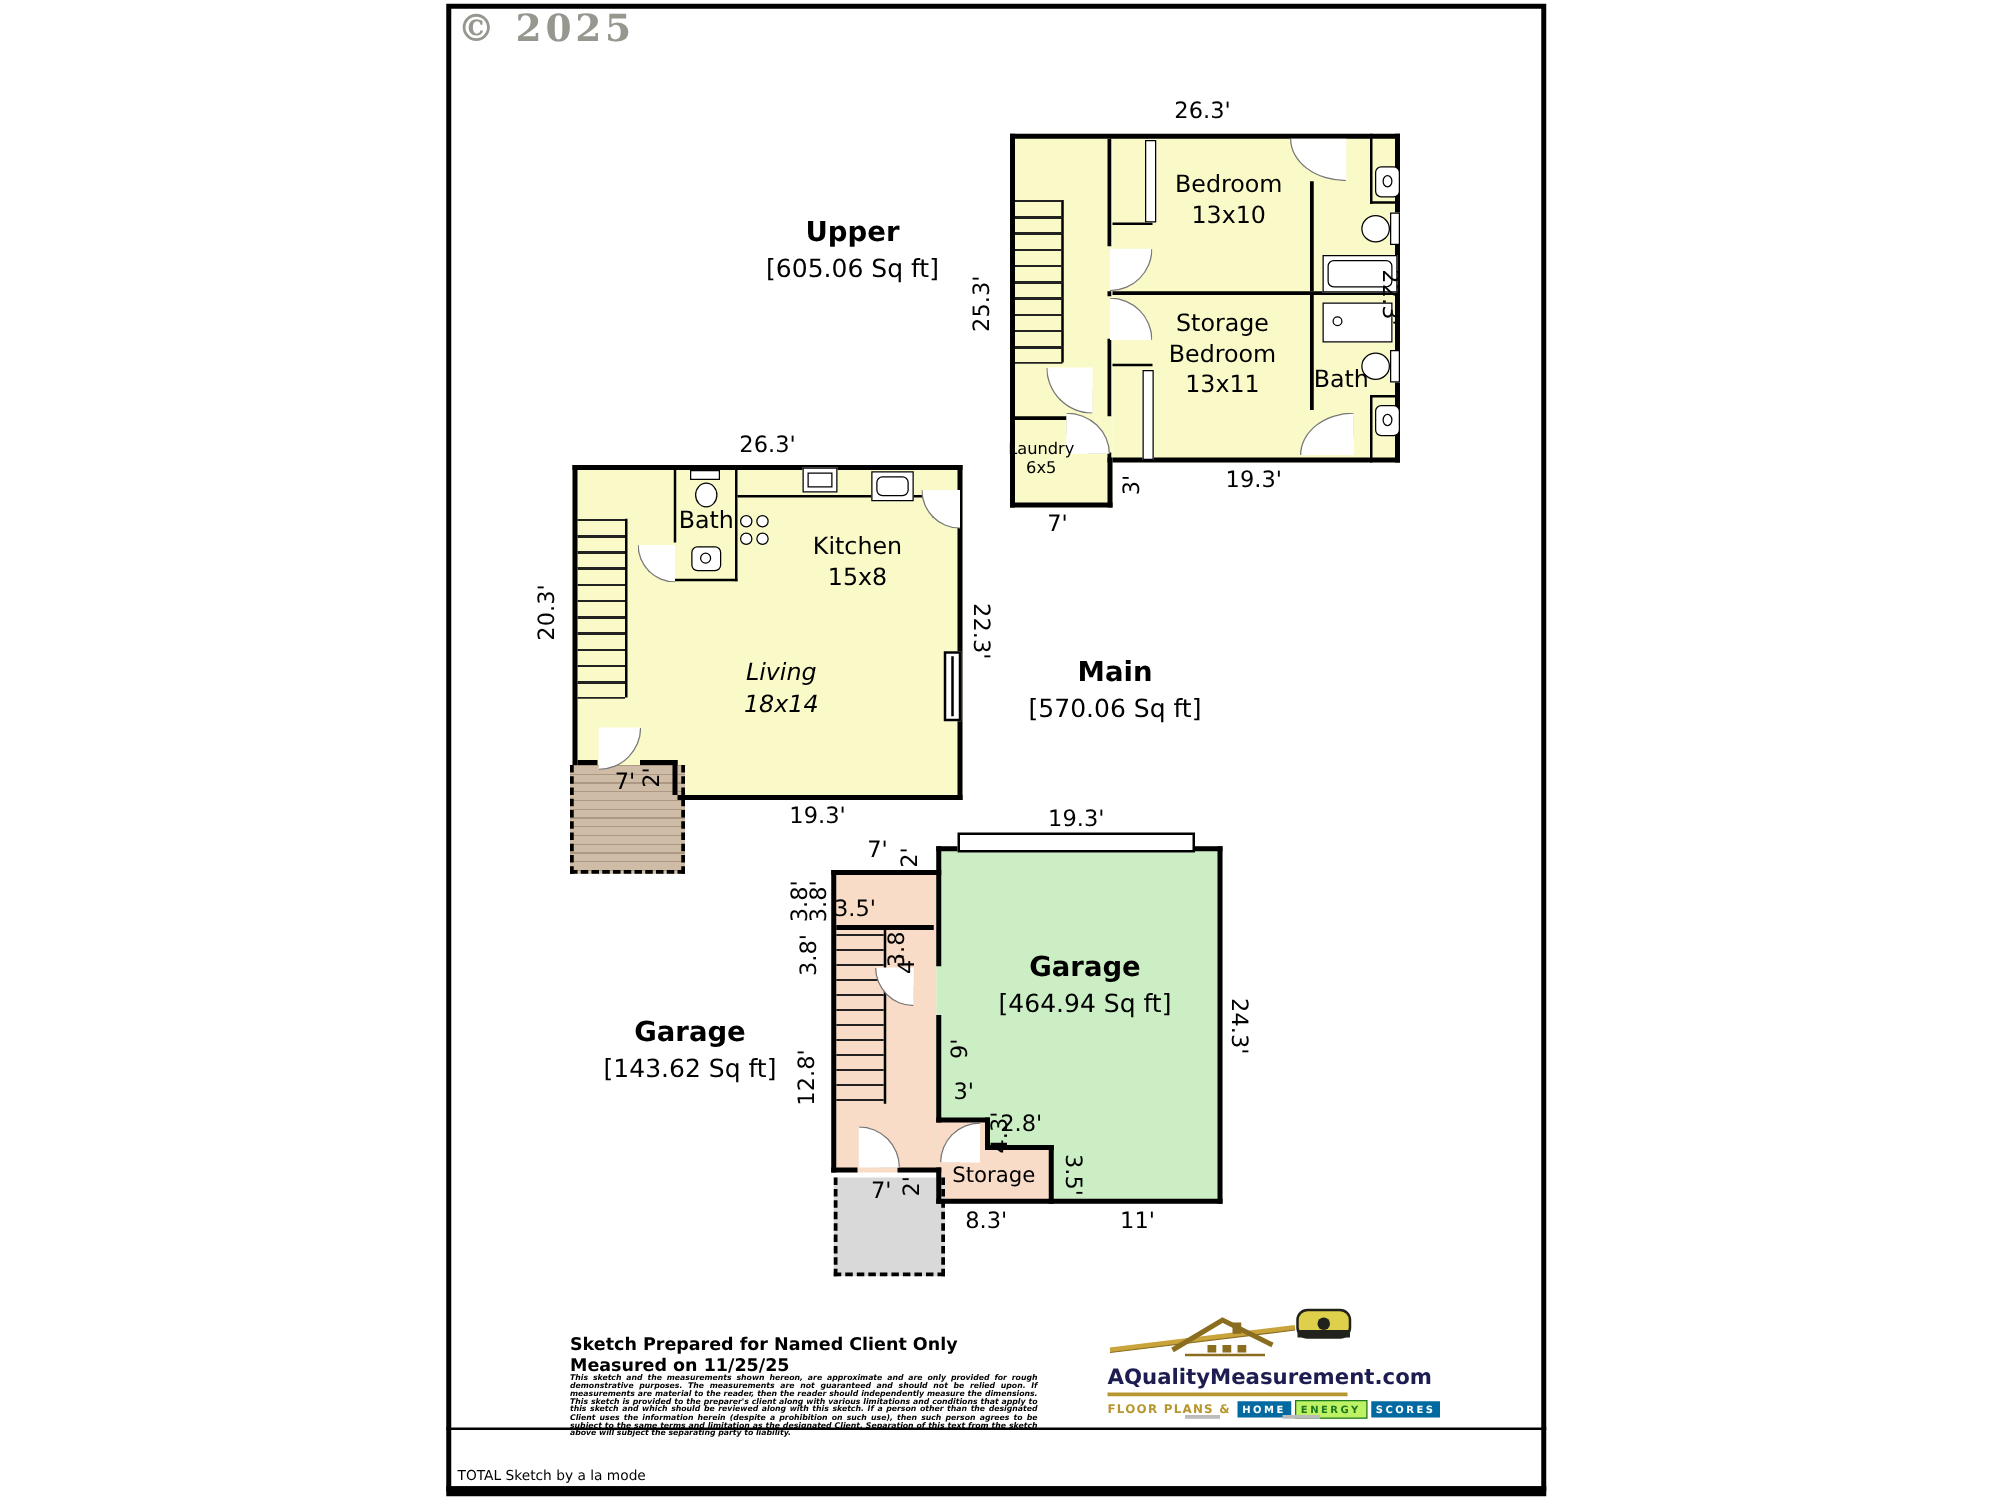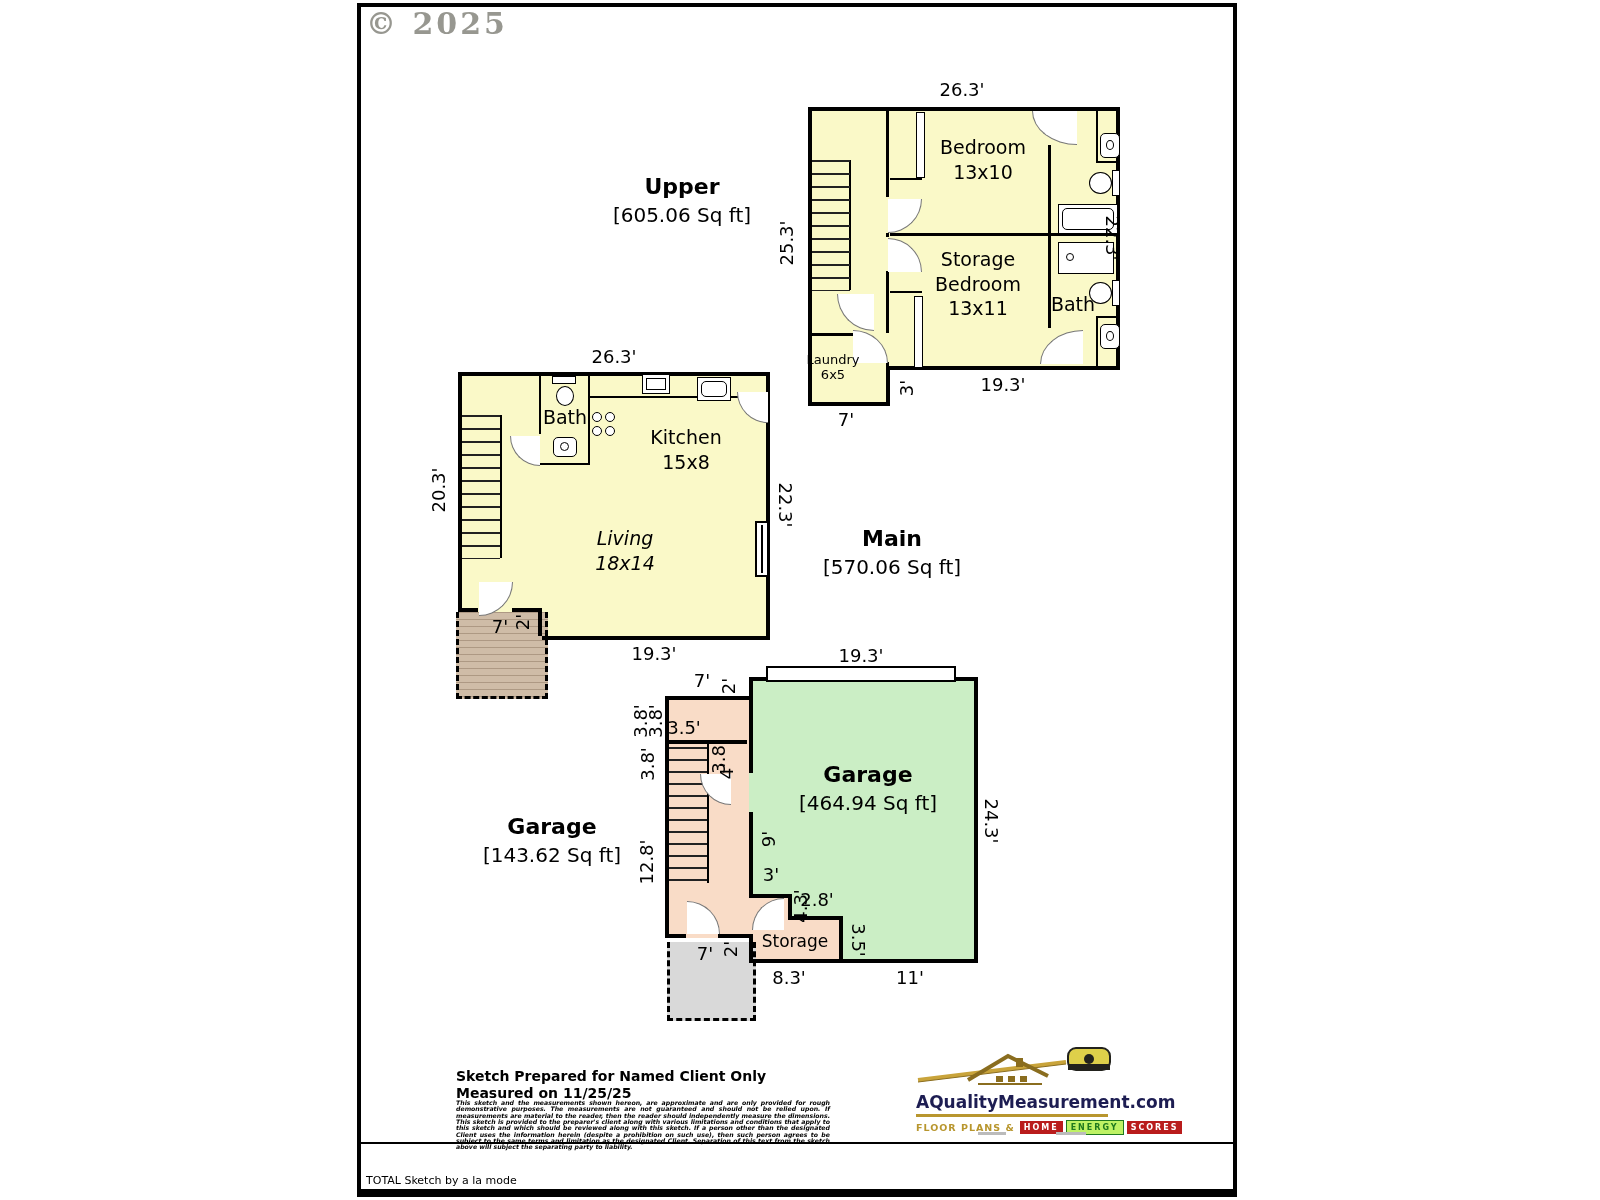--- a/index.html
+++ b/index.html
@@ -28,21 +28,21 @@
   .rr{border-radius:5px;}
   .slider{position:absolute;background:#fff;border:1.3px solid #000;z-index:4;}
   .lbl{position:absolute;transform:translate(-50%,-50%);white-space:nowrap;z-index:6;font-size:18px;}
   .r90{transform:translate(-50%,-50%) rotate(90deg);}
   .r270{transform:translate(-50%,-50%) rotate(-90deg);}
   .room{position:absolute;transform:translate(-50%,-50%);text-align:center;font-size:19px;line-height:1.3;z-index:6;white-space:nowrap;}
   .t{font-weight:bold;font-size:22px;}
   .a{font-size:20px;}
   .gd{position:absolute;background:#fff;border:2px solid #000;z-index:5;box-sizing:border-box;}
   .pill{display:inline-block;font-size:8px;font-weight:bold;letter-spacing:2px;padding:2px 4px;margin-right:3px;}
-  .pill.g{background:#b91c1c;color:#fff;}
+  .pill.g{background:#0369a1;color:#fff;}
   .pill.o{background:#bef264;color:#1e7a1e;border:1px solid #1e7a1e;}
 </style>
 </head>
 <body>
 
 <div id="canvas">
 
   <div class="abs" style="left:357px;top:3px;width:880px;height:1190px;border:4px solid #000;box-sizing:border-box;z-index:0;"></div>
   <div class="abs" style="left:357px;top:1189px;width:880px;height:8px;background:#000;z-index:0;"></div>
   <div class="abs" style="left:366px;top:6px;font-family:'DejaVu Serif',serif;font-weight:bold;font-size:30px;color:#979790;letter-spacing:3px;z-index:6;">© 2025</div>
@@ -243,21 +243,21 @@
   <div class="room" style="left:552px;top:840px;">
     <span class="t" style="display:block;">Garage</span>
     <span class="a" style="display:block;">[143.62 Sq ft]</span>
   </div>
   <div class="room" style="left:795px;top:941px;font-size:17px;">Storage</div>
 
   <div class="abs" style="left:456px;top:1068px;font-size:14px;font-weight:bold;z-index:6;">Sketch Prepared for Named Client Only</div>
   <div class="abs" style="left:456px;top:1085px;font-size:14px;font-weight:bold;z-index:6;">Measured on 11/25/25</div>
   <div class="abs" style="left:456px;top:1100px;width:374px;font-size:6.2px;line-height:1.02;font-weight:bold;font-style:italic;text-align:justify;z-index:6;">This sketch and the measurements shown hereon, are approximate and are only provided for rough demonstrative purposes.  The measurements are not guaranteed and should not be relied upon.  If measurements are material to the reader, then the reader should independently measure the dimensions.  This sketch is provided to the preparer's client along with various limitations and conditions that apply to this sketch and which should be reviewed along with this sketch.  If a person other than the designated Client uses the information herein (despite a prohibition on such use), then such person agrees to be subject to the same terms and limitation as the designated Client.  Separation of this text from the sketch above will subject the separating party to liability.</div>
 
-  <div class="abs" style="left:916px;top:1046px;width:200px;z-index:6;">
+  <div class="abs" style="left:886px;top:1046px;width:200px;z-index:6;">
     <svg width="200" height="44" viewBox="0 0 200 44" style="display:block;">
       <line x1="2" y1="34" x2="150" y2="16" stroke="#c9a43b" stroke-width="4"></line>
       <line x1="2" y1="36" x2="150" y2="18" stroke="#8a6d1f" stroke-width="1"></line>
       <path d="M 52 34 L 92 10 L 132 30" fill="none" stroke="#8a6d1f" stroke-width="4"></path>
       <rect x="100" y="12" width="7" height="9" fill="#8a6d1f"></rect>
       <line x1="62" y1="38" x2="126" y2="38" stroke="#8a6d1f" stroke-width="2"></line>
       <rect x="80" y="30" width="7" height="6" fill="#8a6d1f"></rect>
       <rect x="92" y="30" width="7" height="6" fill="#8a6d1f"></rect>
       <rect x="104" y="30" width="7" height="6" fill="#8a6d1f"></rect>
       <rect x="152" y="2" width="42" height="22" rx="8" fill="#ded04a" stroke="#22221d" stroke-width="2"></rect>

